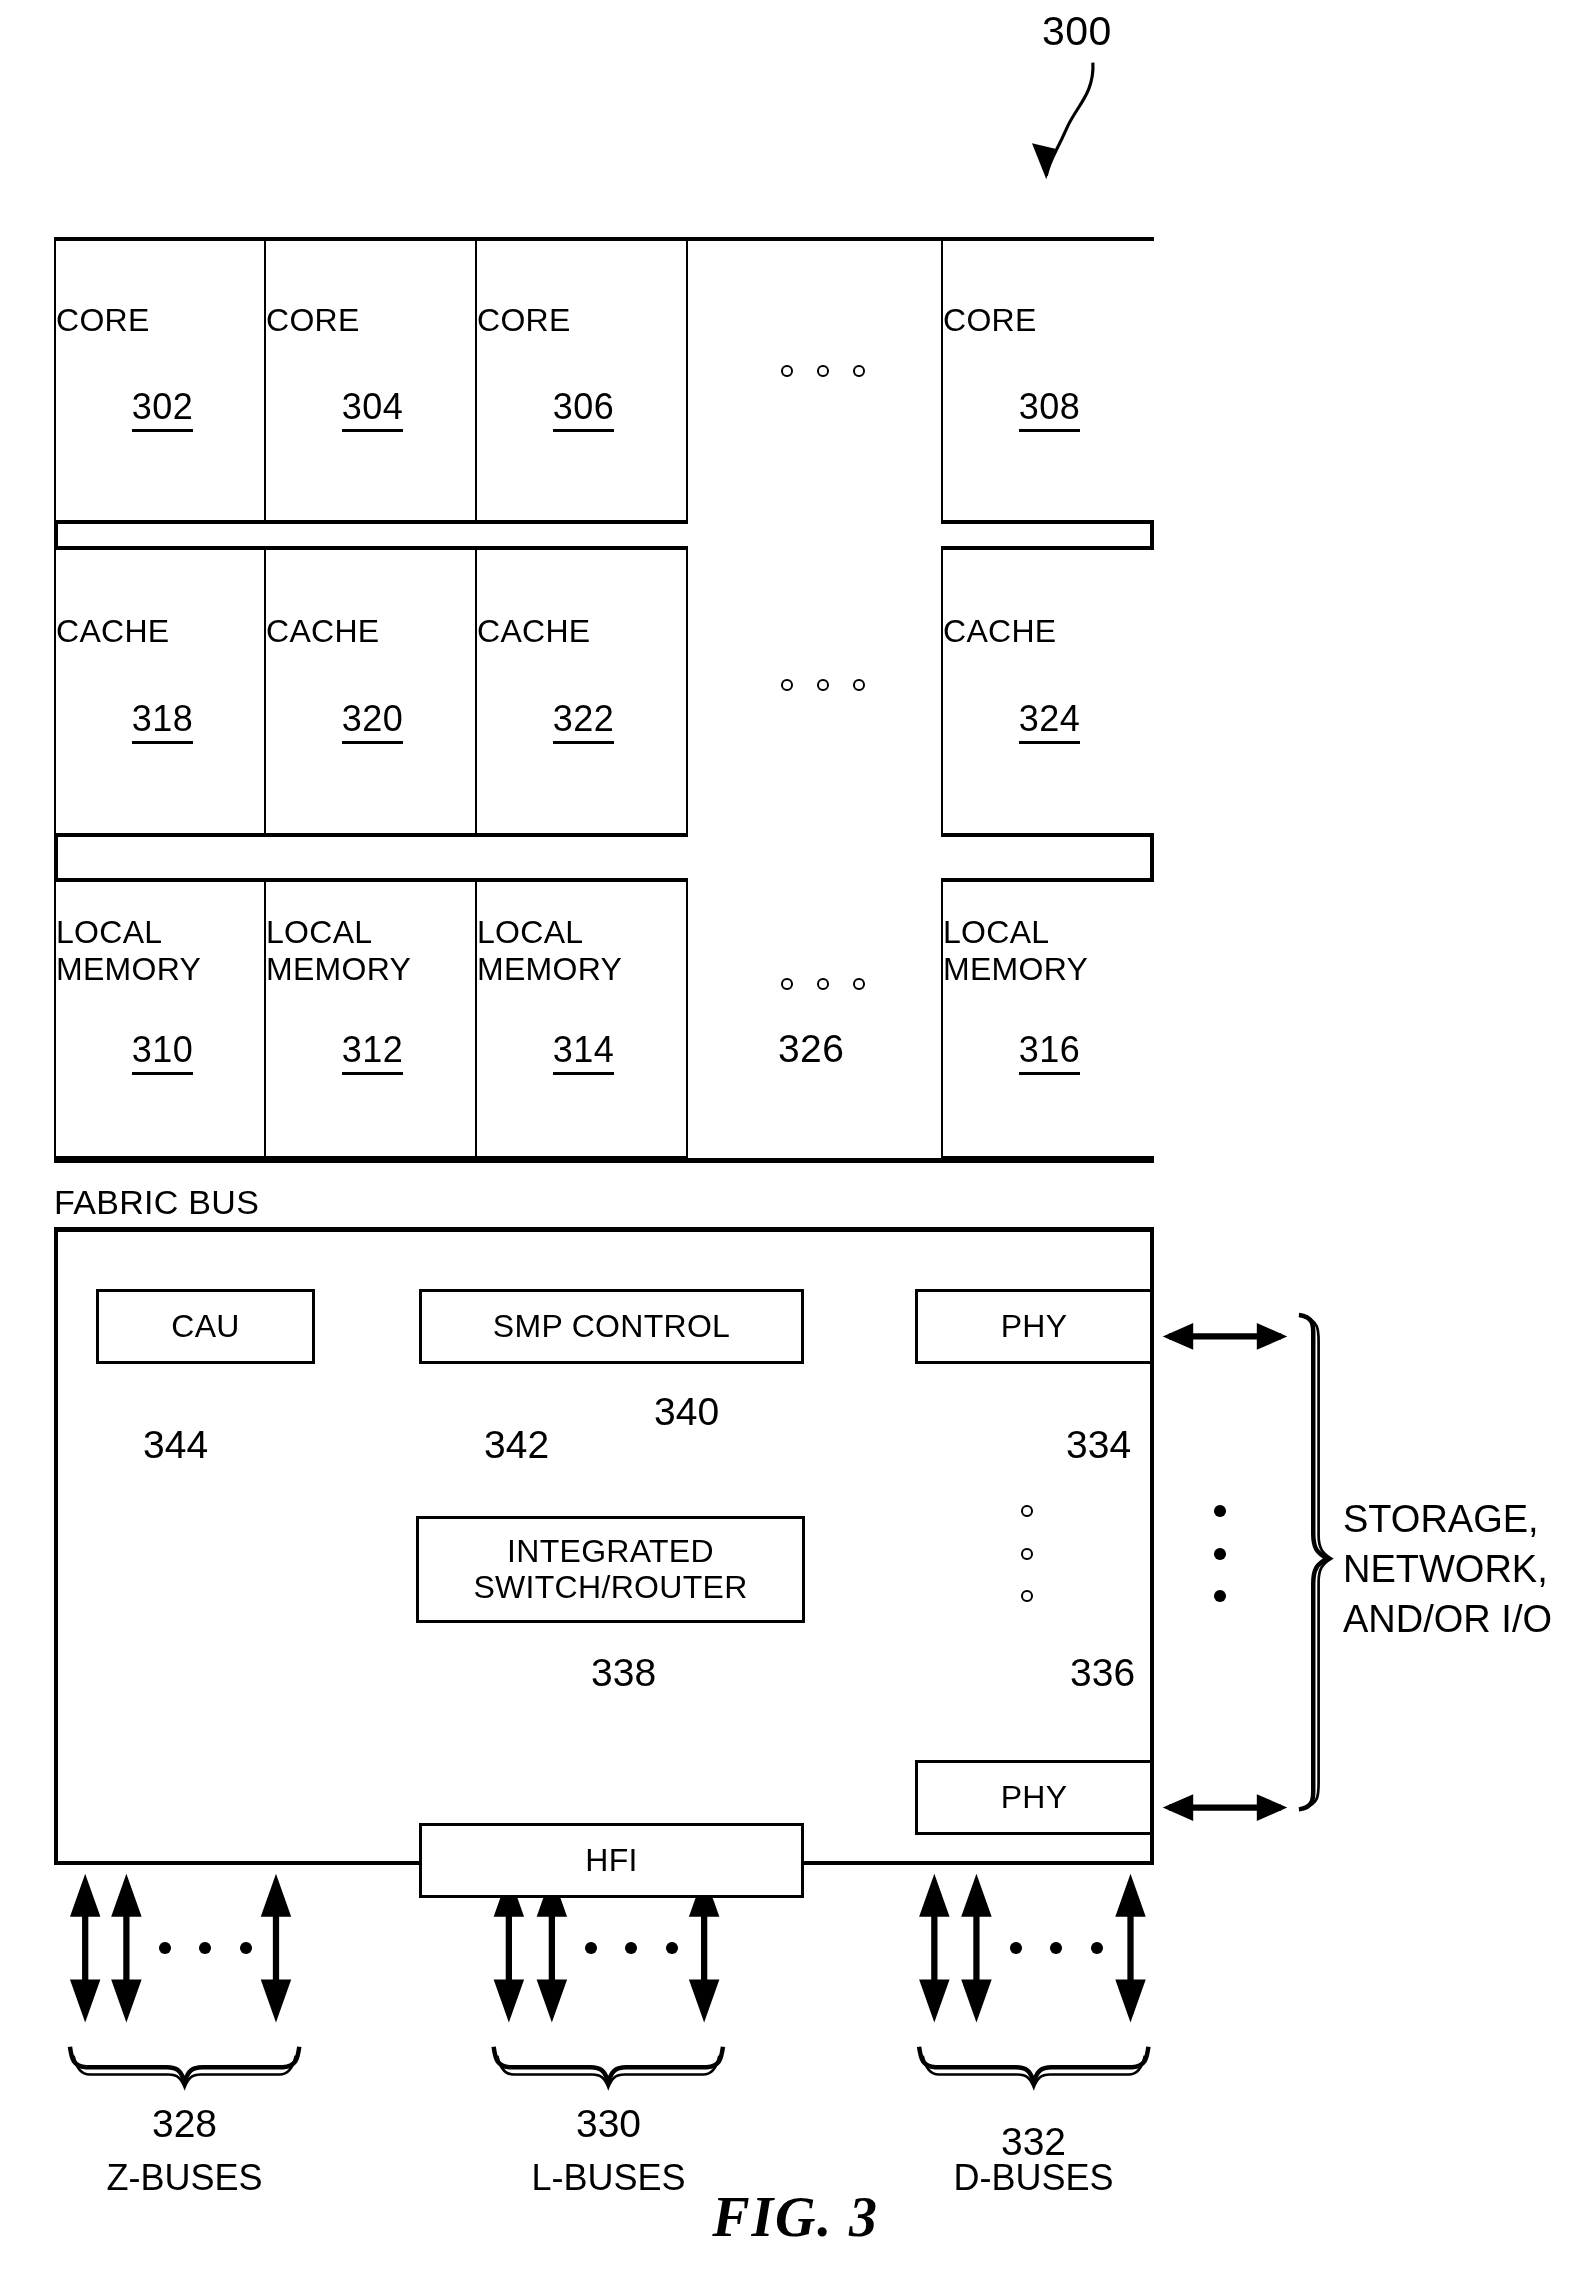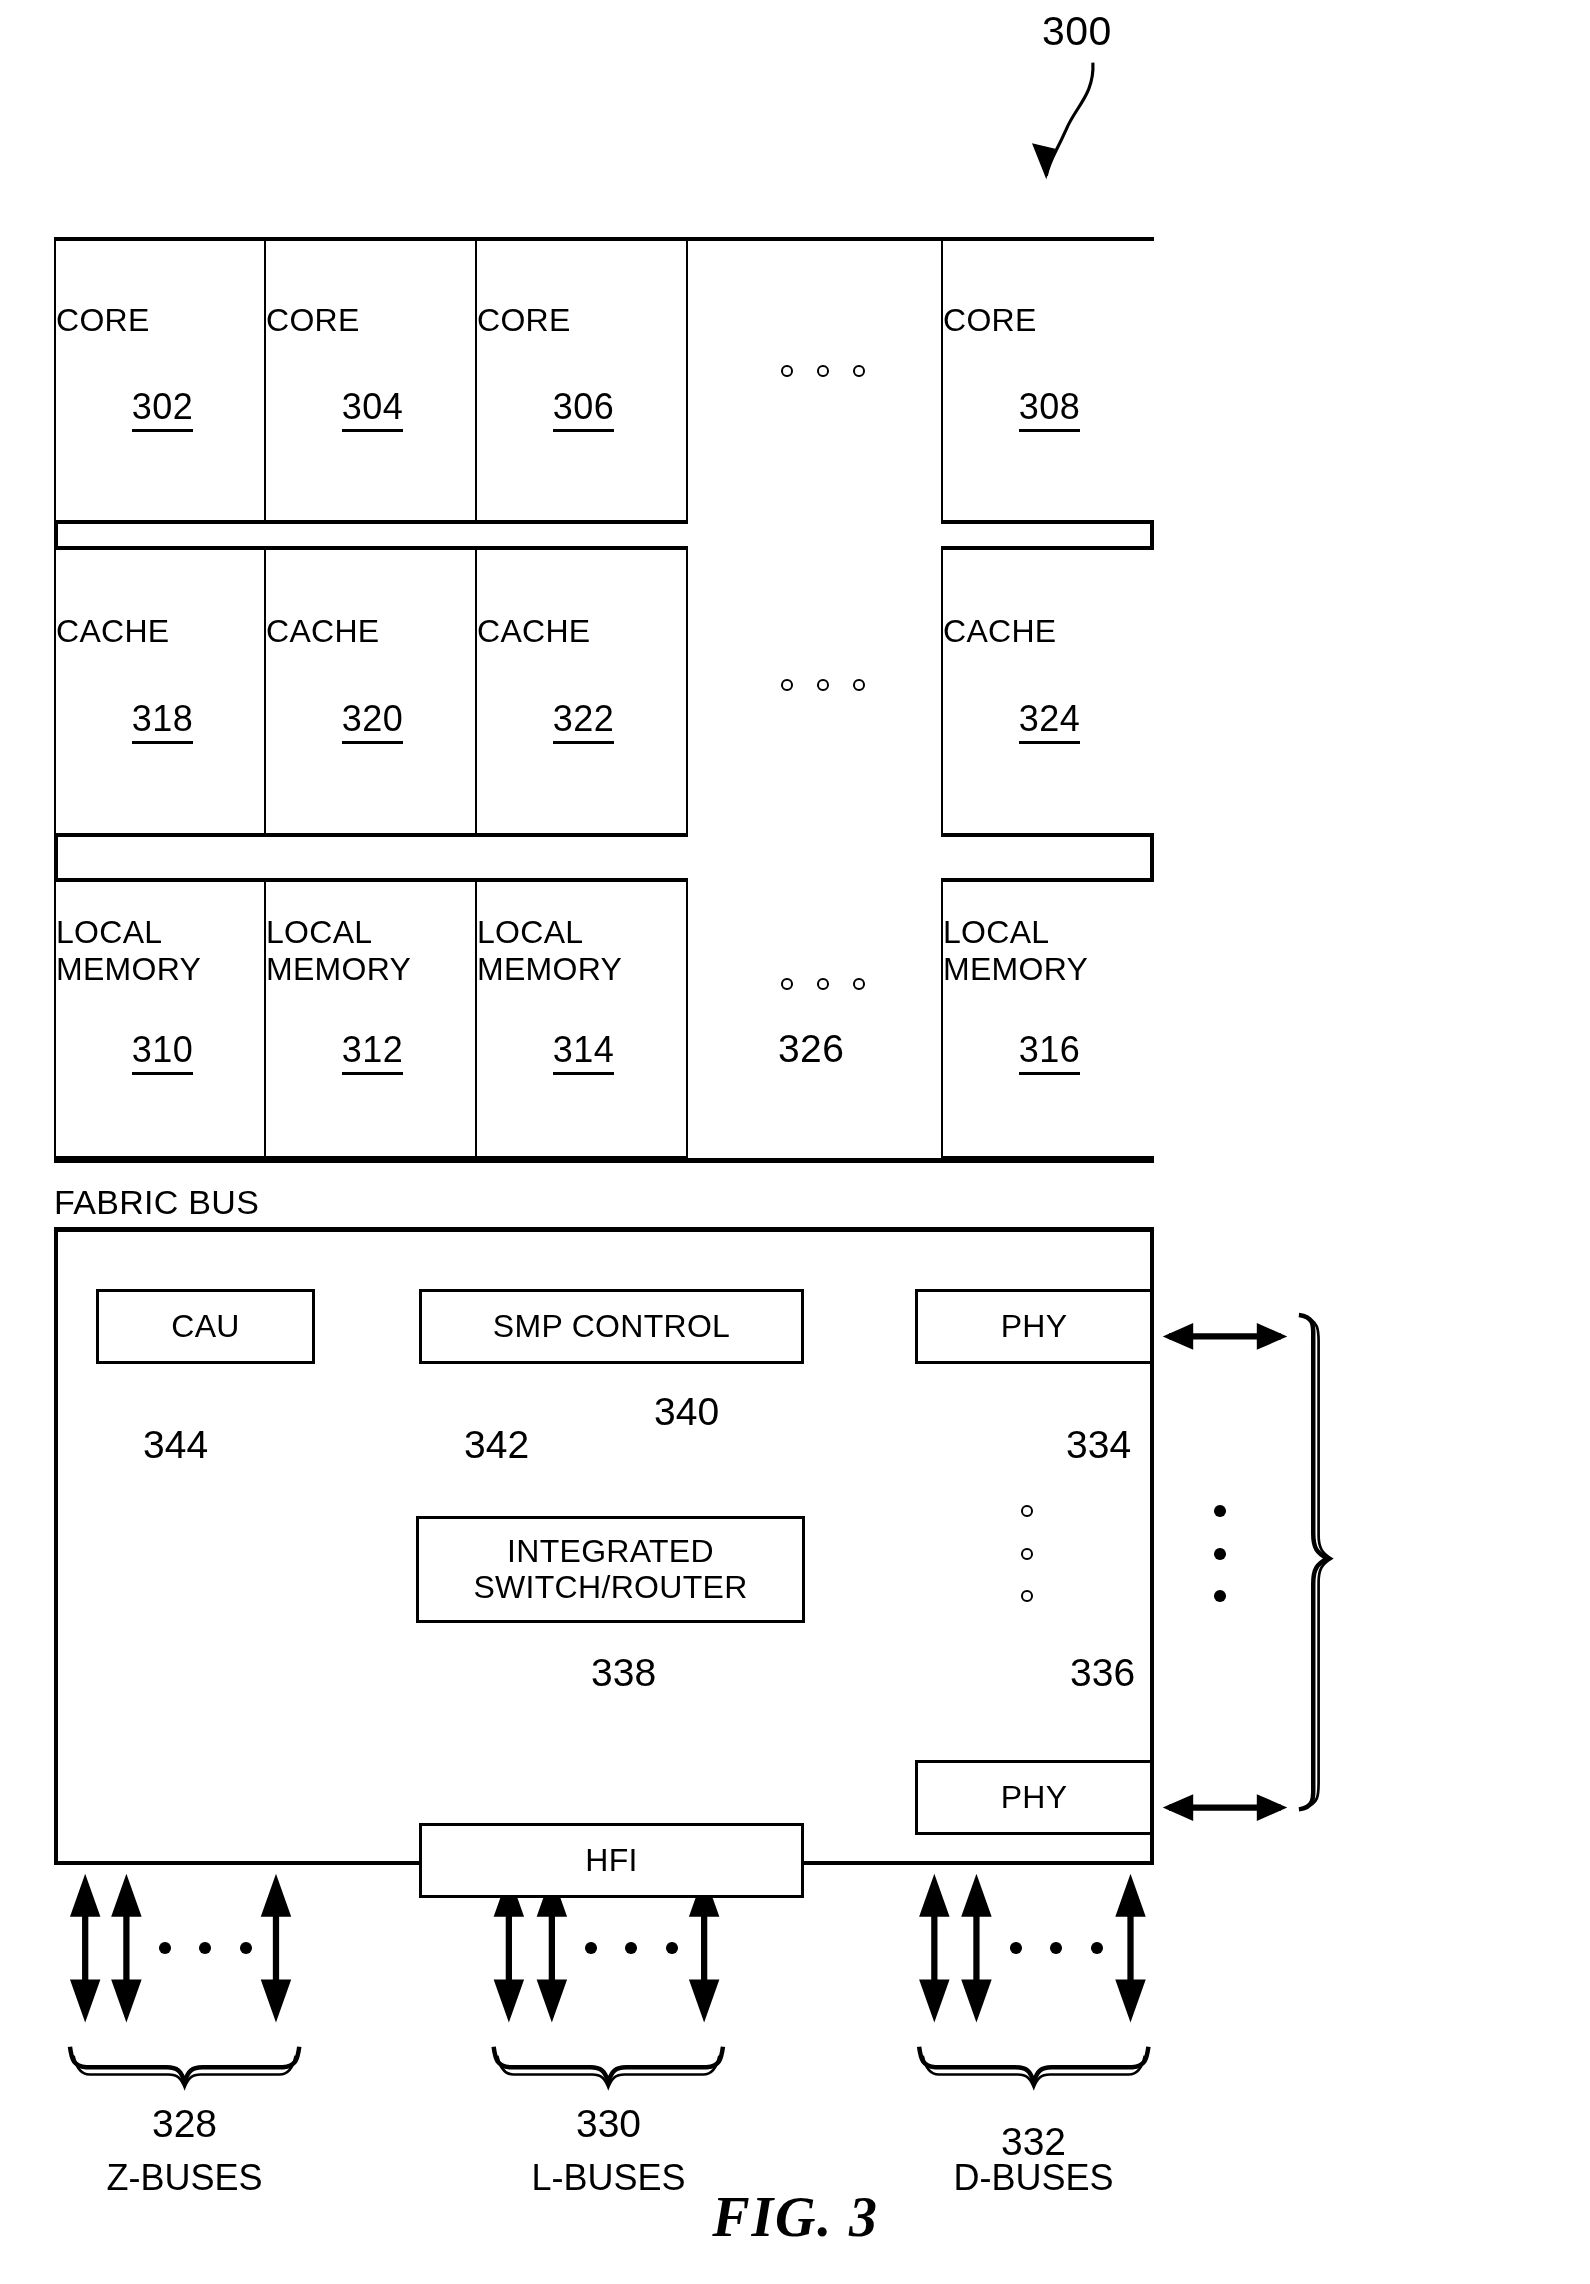--- a/index.html
+++ b/index.html
@@ -351,21 +351,21 @@
   <div class="abs" style="left:54px; top:1158px; width:1100px; height:74px;
               border-top:5.4px solid #000; border-bottom:5.4px solid #000;
               box-sizing:border-box; background:#fff;">
     <div class="txt cell-label" style="left:0; top:19.7px; width:1100px; font-size:34px;">FABRIC BUS</div>
   </div>
   <div class="txt lead-num" style="left:143px; top:1424px;">344</div>
 
   <div class="abs innerbox" style="left:419px; top:1289px; width:385px; height:75px;">
     <div class="lbl">SMP CONTROL</div>
   </div>
-  <div class="txt lead-num" style="left:464px; top:1424px;">342</div>
+  <div class="txt lead-num" style="left:484px; top:1424px;">342</div>
 
   <div class="txt lead-num" style="left:654px; top:1391px;">340</div>
 
   <div class="abs innerbox" style="left:915px; top:1289px; width:238px; height:75px;">
     <div class="lbl">PHY</div>
   </div>
   <div class="txt lead-num" style="left:1066px; top:1424px;">334</div>
 
   <div class="abs innerbox" style="left:416px; top:1516px; width:389px; height:107px;">
     <div class="lbl">
@@ -390,20 +390,25 @@
   <div class="txt lead-num" style="left:1070px; top:1652px;">336</div>
 
   <div class="abs innerbox" style="left:419px; top:1823px; width:385px; height:75px;">
     <div class="lbl">HFI</div>
   </div>
 
   <div class="abs innerbox" style="left:915px; top:1760px; width:238px; height:75px;">
     <div class="lbl">PHY</div>
   </div>
 
+  <div class="txt" style="left:1343px; top:1494px; font-size:38px; line-height:1.32;">
+    <span>STORAGE,</span><br>
+    <span>NETWORK,</span><br>
+    <span>AND/OR I/O</span>
+  </div>
 
   <div class="abs" style="left:159px; top:1942px; width:107px; height:18px;">
     <div class="fdot" style="left:0px; top:0px;"></div>
     <div class="fdot" style="left:40px; top:0px;"></div>
     <div class="fdot" style="left:81px; top:0px;"></div>
   </div>
   <div class="abs" style="left:585px; top:1942px; width:107px; height:18px;">
     <div class="fdot" style="left:0px; top:0px;"></div>
     <div class="fdot" style="left:40px; top:0px;"></div>
     <div class="fdot" style="left:81px; top:0px;"></div>

